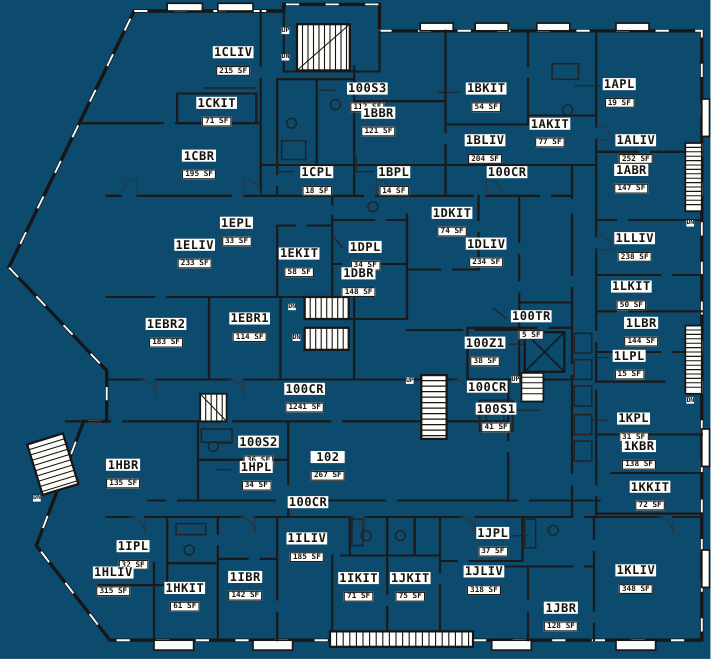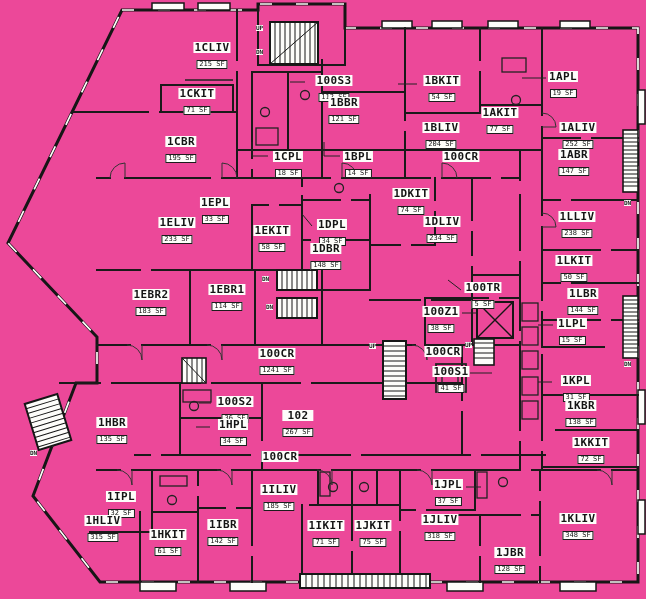--- a/index.html
+++ b/index.html
@@ -1,28 +1,28 @@
 <!DOCTYPE html>
 <html><head>
 <meta charset="utf-8">
 <style>
   html,body{margin:0;padding:0;background:#fff;}
   .plan{
-    position:relative;width:646px;height:599px;background:#ec4899;
+    position:relative;width:646px;height:599px;background:#0c4a6e;
     font-family:"DejaVu Sans Mono", monospace;overflow:hidden;
   }
   .plan svg{position:absolute;left:0;top:0;z-index:1;}
   .lbl{
     position:absolute;transform:translateX(-50%);text-align:center;
     color:#141414;line-height:1;z-index:3;pointer-events:none;white-space:nowrap;
   }
   .nm{font-size:11px;font-weight:bold;letter-spacing:.4px;background:#fdfdfa;padding:0 1px;}
   .ar{
     display:inline-block;margin-top:1px;border:1px solid #1c1c1c;background:#fdfdfa;
-    padding:0 2px;font-size:7px;font-weight:normal;
+    padding:0 2px;font-size:7px;font-weight:bold;
   }
   .tl{
     position:absolute;z-index:3;font-size:6px;font-weight:bold;color:#141414;
     background:#fdfdfa;line-height:1;pointer-events:none;
   }
 </style>
 </head>
 <body>
 
 <div class="plan">

